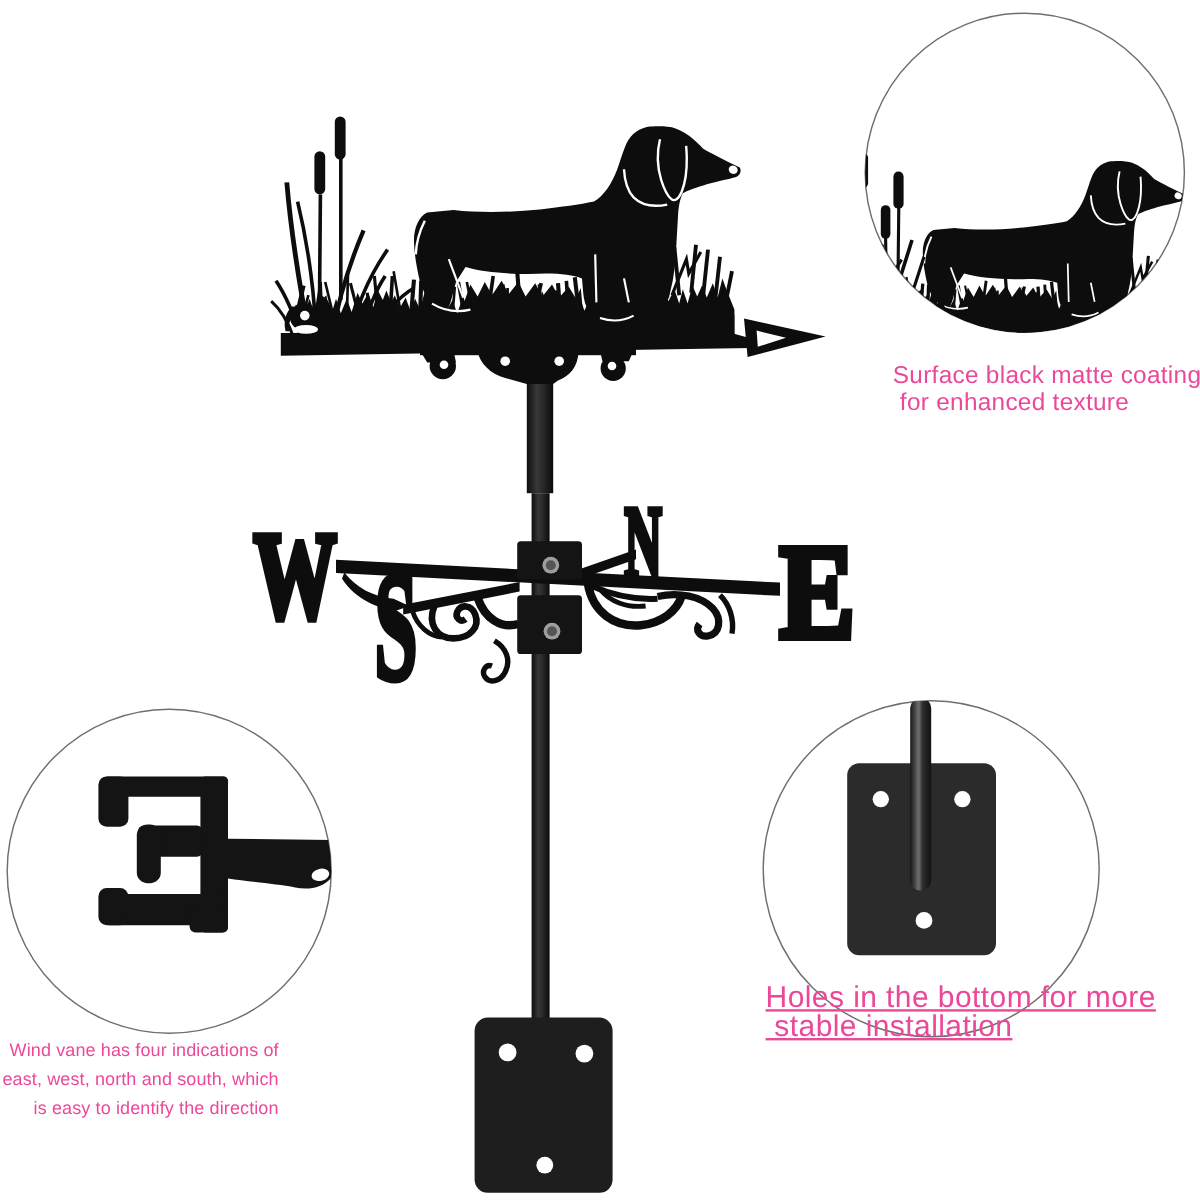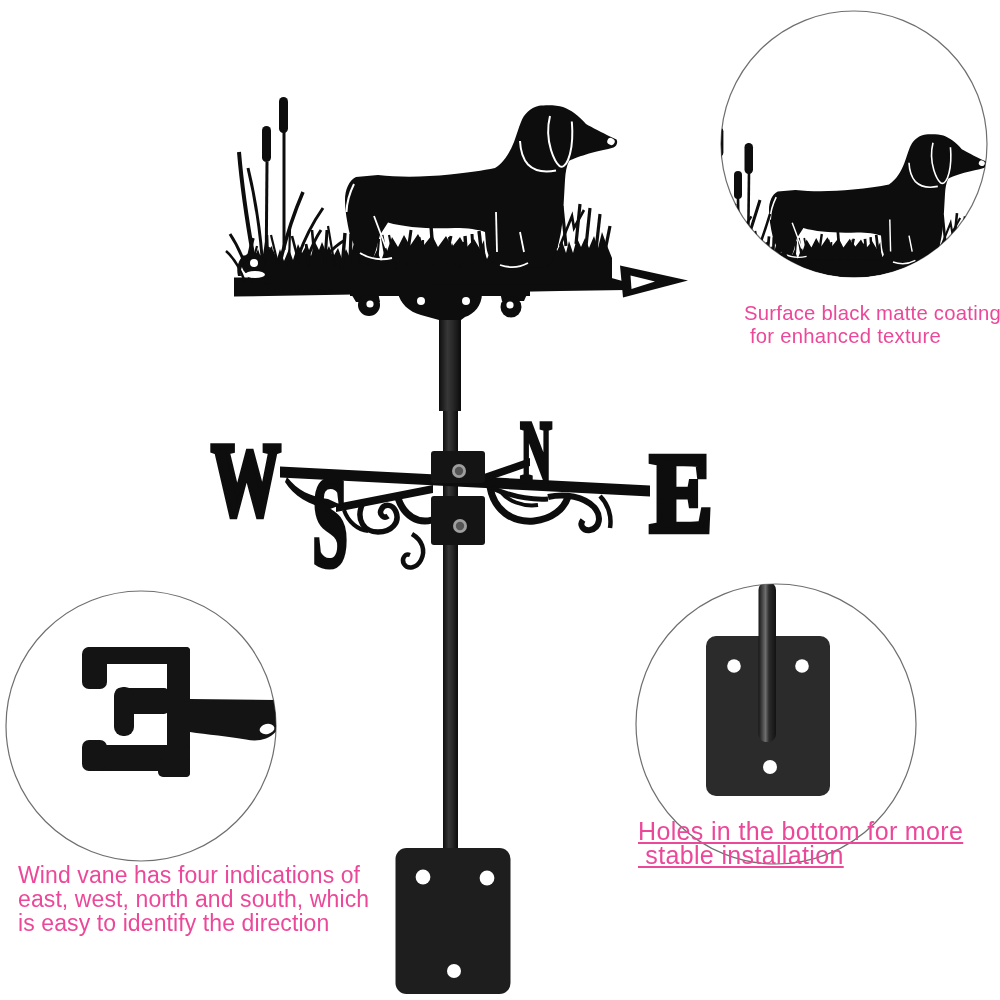--- a/index.html
+++ b/index.html
@@ -241,14 +241,14 @@
   <g clip-path="url(#cr)">
     <rect x="706" y="636" width="124" height="160" rx="10" fill="#2b2b2b"></rect>
     <rect x="758.5" y="582" width="17.5" height="160" rx="8" fill="url(#rodg2)"></rect>
     <circle cx="734" cy="666" r="6.8" fill="#ffffff"></circle>
     <circle cx="802" cy="666" r="6.8" fill="#ffffff"></circle>
     <circle cx="770" cy="767" r="7" fill="#ffffff"></circle>
   </g>
 </svg>
 
 <div class="txt" style="left:744px;top:302px;font-size:20.3px;line-height:23.2px;letter-spacing:0.25px;">Surface black matte coating<br>&nbsp;for enhanced texture</div>
-<div class="txt" style="left:18px;top:864px;font-size:23px;line-height:23.8px;letter-spacing:0.1px;">Wind vane has four indications of<br>east, west, north and south, which<br>is easy to identify the direction</div>
+<div class="txt" style="left:2px;top:864px;font-size:15px;line-height:23.8px;letter-spacing:0.1px;text-align:right;">Wind vane has four indications of<br>east, west, north and south, which<br>is easy to identify the direction</div>
 <div class="txt" style="left:638px;top:820px;font-size:25px;line-height:23.8px;letter-spacing:0.35px;text-decoration:underline;">Holes in the bottom for more<br>&nbsp;stable installation</div>
 
 </body></html>

